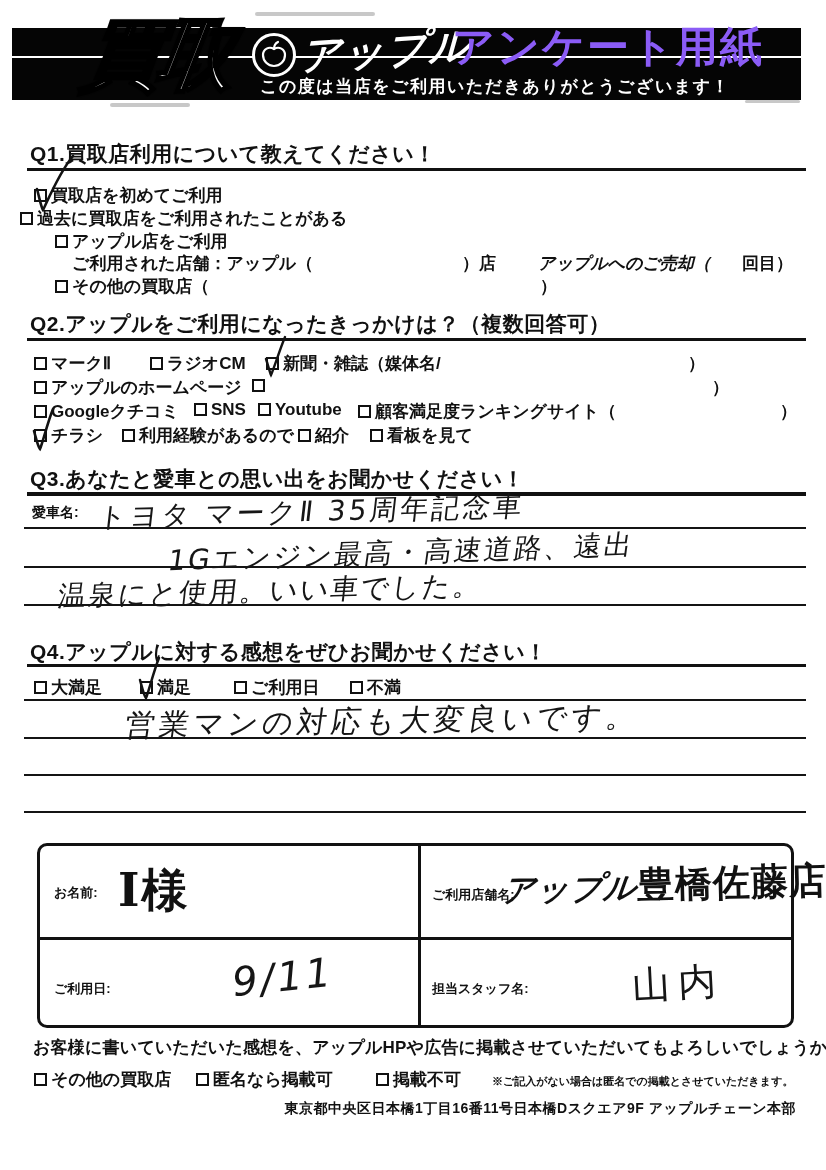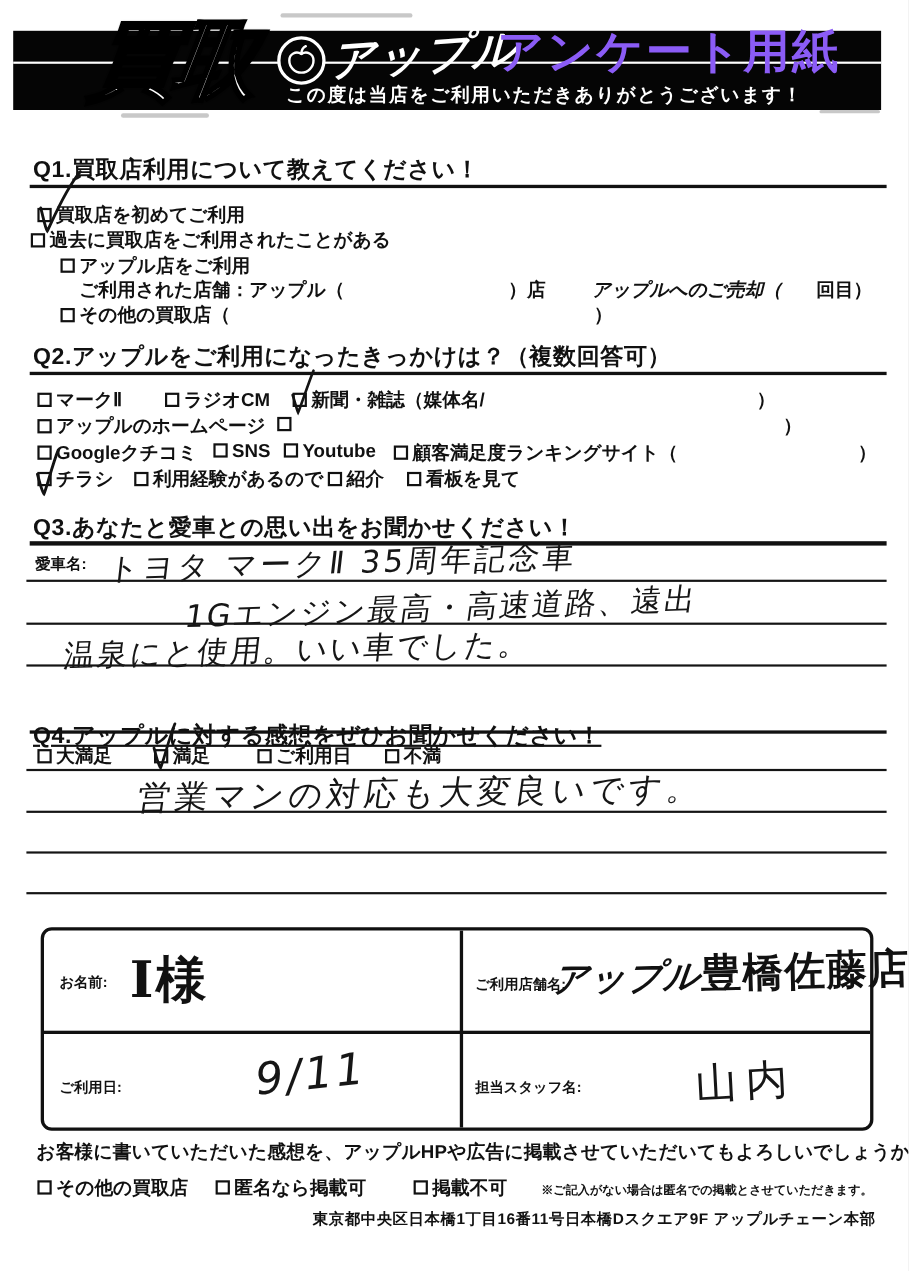--- a/index.html
+++ b/index.html
@@ -91,21 +91,21 @@
   <div class="smudge" style="left:745px;top:100px;width:55px;height:3px;"></div>
 
   <section style="top:138px;height:168px;">
     <div class="sec-title" style="top:2px;">Q1.買取店利用について教えてください！</div>
     <div class="rule" style="top:30px;height:3px;"></div>
 
     <div class="row" style="top:46px;">
       <span class="item" style="left:34px;"><span class="cb"></span><span>買取店を初めてご利用</span></span>
     </div>
     <div class="row" style="top:69px;">
-      <span class="item" style="left:28px;"><span class="cb"></span><span>過去に買取店をご利用されたことがある</span></span>
+      <span class="item" style="left:20px;"><span class="cb"></span><span>過去に買取店をご利用されたことがある</span></span>
     </div>
     <div class="row" style="top:92px;">
       <span class="item" style="left:55px;"><span class="cb"></span><span>アップル店をご利用</span></span>
     </div>
     <div class="row" style="top:114px;">
       <span class="item" style="left:72px;">ご利用された店舗：アップル（</span>
       <span class="paren" style="left:462px;">）店</span>
       <span class="item" style="left:538px;font-style:italic;">アップルへのご売却（</span>
       <span class="paren" style="left:742px;">回目）</span>
     </div>
@@ -168,21 +168,21 @@
     <span class="cell-label" style="left:32px;top:41px;font-size:14px;">愛車名:</span>
     <div class="wline" style="top:64px;"></div>
     <div class="wline" style="top:103px;"></div>
     <div class="wline" style="top:141px;"></div>
     <div class="hw" style="left:98px;top:30px;font-size:28px;transform:rotate(-1.5deg) skewX(-8deg);letter-spacing:3px;">トヨタ マークⅡ 35周年記念車</div>
     <div class="hw" style="left:168px;top:71px;font-size:28px;transform:rotate(-2deg) skewX(-10deg);letter-spacing:2px;">1Gエンジン最高・高速道路、遠出</div>
     <div class="hw" style="left:58px;top:109px;font-size:28px;transform:rotate(-1.5deg) skewX(-8deg);letter-spacing:2px;">温泉にと使用。いい車でした。</div>
   </section>
 
   <section style="top:636px;height:200px;">
-    <div class="sec-title" style="top:18px;text-decoration:underline;">Q4.アップルに対する感想をぜひお聞かせください！</div>
+    <div class="sec-title" style="top:2px;">Q4.アップルに対する感想をぜひお聞かせください！</div>
     <div class="rule" style="top:28px;height:3px;"></div>
     <div class="row" style="top:40px;">
       <span class="item" style="left:34px;"><span class="cb"></span><span>大満足</span></span>
       <span class="item" style="left:140px;"><span class="cb"></span><span>満足</span></span>
       <span class="item" style="left:234px;"><span class="cb"></span><span>ご利用日</span></span>
       <span class="item" style="left:350px;"><span class="cb"></span><span>不満</span></span>
     </div>
     <div class="wline" style="top:63px;"></div>
     <div class="wline" style="top:101px;"></div>
     <div class="wline" style="top:138px;"></div>

